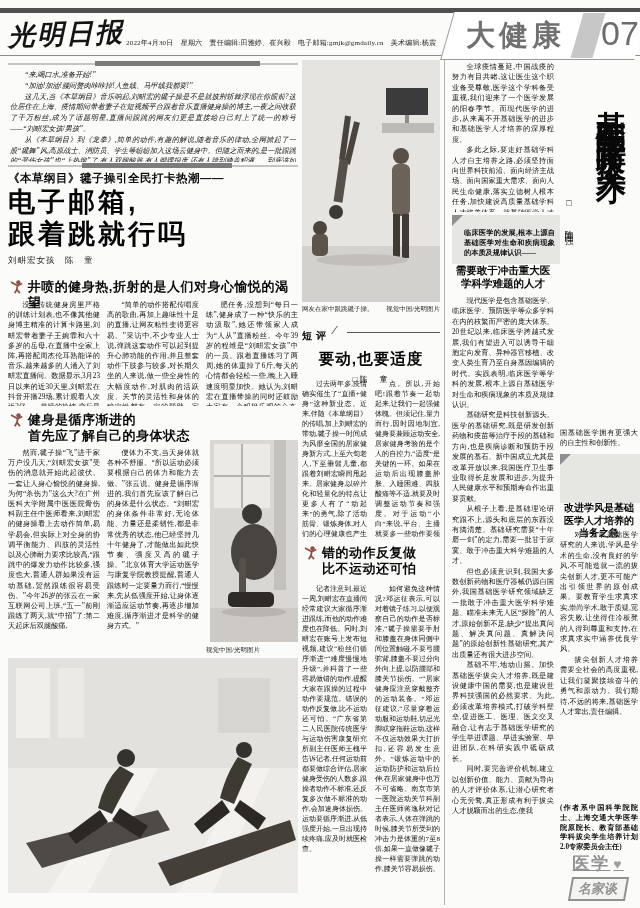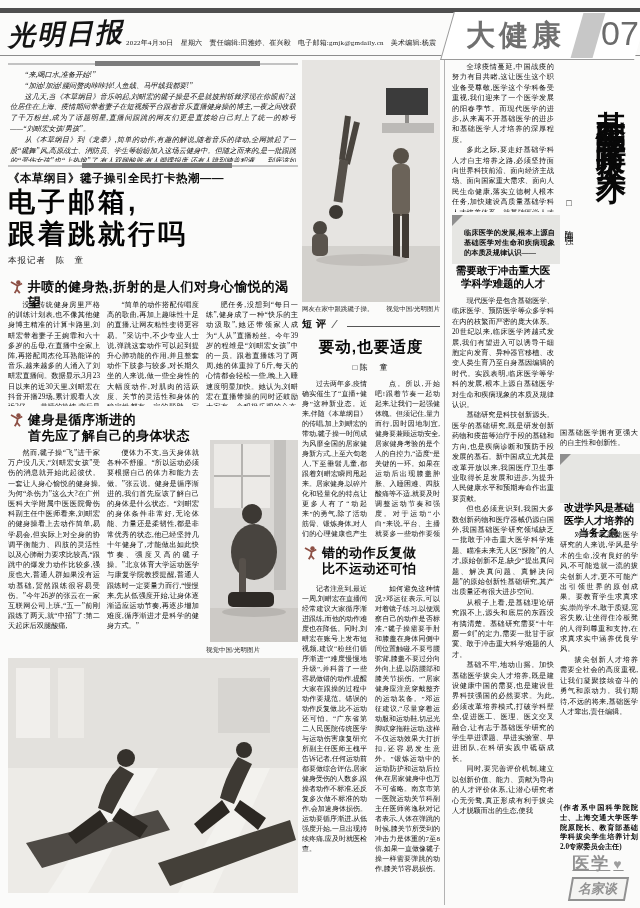--- a/index.html
+++ b/index.html
@@ -37,21 +37,21 @@
   .sechead .lines{line-height:16px;}
   .col{position:absolute;overflow:hidden;font-size:7.2px;line-height:10.2px;text-align:justify;}
   .col p{margin:0;text-indent:2em;}
   .ncol{font-size:7px;line-height:10px;}
   
   .photo{position:absolute;overflow:hidden;background:#d8d6d4;}
   .caption{font-size:6.5px;color:#2a2a2a;}
   
   .cmtab{display:flex;align-items:center;gap:4px;}
   .cmtab .lbl{font-family:"Liberation Sans","DejaVu Sans",sans-serif;font-weight:700;font-size:10px;
-              letter-spacing:4px;color:#0a0a0a;white-space:nowrap;}
+              letter-spacing:4px;color:#0a0a0a;white-space:nowrap;margin-top:12px;}
   .cmtab .ln{flex:1;height:1px;background:#555;margin-top:4px;}
   .cmtab .slant{width:8px;height:8px;border-left:1px solid #555;transform:skewX(-35deg);}
   .cmtitle{text-align:center;font-family:"Liberation Sans","DejaVu Sans",sans-serif;
            font-weight:900;font-size:15.5px;letter-spacing:1px;margin-top:6px;color:#050505;}
   .cmauthor{text-align:center;font-size:8px;letter-spacing:2px;margin-top:4px;color:#222;}
   
   .vtitle{left:590px;top:86px;writing-mode:vertical-rl;font-weight:900;font-size:30px;
           letter-spacing:7px;color:#080808;font-family:"Liberation Serif","DejaVu Serif",serif;}
   .vauthor{left:562px;top:198px;writing-mode:vertical-rl;font-size:9px;letter-spacing:3px;color:#111;}
   .quotebox{position:absolute;background:#e6e6e3;padding:5px 5px 4px 12px;overflow:hidden;}
@@ -91,21 +91,21 @@
     <p>“加油!加油!腰间赘肉咔咔掉!人鱼线、马甲线我都要!”</p>
     <p>这几天,当《本草纲目》音乐响起,刘畊宏的毽子操是不是就披荆斩棘浮现在你眼前?这位居住在上海、疫情期间带着妻子在短视频平台跟着音乐直播健身操的博主,一夜之间收获了千万粉丝,成为了话题明星,直播间跟跳的网友们更是直接给自己封上了统一的称号——“刘畊宏女孩/男孩”。</p>
     <p>从《本草纲目》到《龙拳》,简单的动作,有趣的解说,随着音乐的律动,全网掀起了一股“毽舞”风,高原战士、消防员、学生等纷纷加入这场云健身中。但随之而来的,是一批跟跳的“受伤女孩”也“上热搜”了,有人双腿酸胀,有人脚踝报废,还有人跳到膝盖积液……到底该如何科学健身?云健身要注意哪些问题?</p>
   </div>
   <div class="abs ibar" style="top:165px;"></div>
   <div class="abs ibarseg" style="left:82px;top:163px;width:150px;"></div>
 
   <div class="abs kicker">《本草纲目》毽子操引全民打卡热潮——</div>
   <div class="abs bigtitle" style="top:184px;">电子邮箱,</div>
   <div class="abs bigtitle" style="top:216px;">跟着跳就行吗</div>
-  <div class="abs byline">本报记者　陈　童</div>
+  <div class="abs byline">刘畊宏女孩　陈　童</div>
 
   <div class="abs sechead" style="left:8px;top:279px;width:290px;">
     <svg width="15" height="15" viewBox="0 0 20 20">
       <circle cx="14" cy="4.5" r="3" fill="#8d5045"></circle>
       <path d="M13 8 L12 14 M9 19 L12 14 M16 19 L12 14 M13 9 L4 4 M13 9 L19 6" stroke="#8d5045" stroke-width="2.4" fill="none"></path>
     </svg>
     <span class="lines">井喷的健身热,折射的是人们对身心愉悦的渴望</span>
   </div>
   <div class="col" style="left:8px;top:300px;width:92px;height:106px;">
       <p>没有传统健身房里严格的训练计划表,也不像其他健身博主精准的计算卡路里,刘畊宏带着妻子王婉霏和六十多岁的岳母,在直播中全家上阵,再搭配周杰伦耳熟能详的音乐,越来越多的人涌入了刘畊宏直播间。数据显示,3月23日以来的近30天里,刘畊宏在抖音开播29场,累计观看人次近2亿……井喷的热情,背后是人们锻炼需求的高涨。</p>
@@ -244,22 +244,22 @@
 
   <div class="quotebox" style="left:452px;top:215px;width:91px;height:40px;">
     <span class="fold"></span>
     <div class="qt">临床医学的发展,根本上源自基础医学对生命和疾病现象的本质及规律认识——</div>
   </div>
   <div class="subhead" style="left:452px;top:264px;width:102px;font-size:10.5px;line-height:13px;">需要敢于冲击重大医学科学难题的人才</div>
 
   <div class="col" style="left:452px;top:296px;width:102px;height:609px;font-size:7.2px;line-height:10.4px;">
     <p>现代医学是包含基础医学、临床医学、预防医学等众多学科在内的枝繁而严密的庞大体系。20世纪以来,临床医学跨越式发展,我们有望进入可以诱导干细胞定向发育、异种器官移植、改变人类生育乃至自身基因编辑的时代。实践表明,临床医学等学科的发展,根本上源自基础医学对生命和疾病现象的本质及规律认识。</p>
     <p>基础研究是科技创新源头。医学的基础研究,既是研发创新药物和疫苗等治疗手段的基础和方向,也是疾病诊断和预防手段发展的基石。新中国成立尤其是改革开放以来,我国医疗卫生事业取得长足发展和进步,为提升人民健康水平和预期寿命作出重要贡献。</p>
+    <p>从根子上看,是基础理论研究跟不上,源头和底层的东西没有搞清楚。基础研究需要“十年磨一剑”的定力,需要一批甘于寂寞、敢于冲击重大科学难题的人才。</p>
     <p>但也必须意识到,我国大多数创新药物和医疗器械仍源自国外,我国基础医学研究领域缺乏一批敢于冲击重大医学科学难题、瞄准未来无人区“探险”的人才,原始创新不足,缺少“提出真问题、解决真问题、真解决问题”的原始创新性基础研究,其产出质量还有很大进步空间。</p>
-    <p>从根子上看,是基础理论研究跟不上,源头和底层的东西没有搞清楚。基础研究需要“十年磨一剑”的定力,需要一批甘于寂寞、敢于冲击重大科学难题的人才。</p>
     <p>基础不牢,地动山摇。加快基础医学拔尖人才培养,既是建设健康中国的需要,也是建设世界科技强国的必然要求。为此,必须改革培养模式,打破学科壁垒,促进医工、医理、医文交叉融合,让有志于基础医学研究的学生早进课题、早进实验室、早进团队,在科研实践中砥砺成长。</p>
     <p>同时,要完善评价机制,建立以创新价值、能力、贡献为导向的人才评价体系,让潜心研究者心无旁骛,真正形成有利于拔尖人才脱颖而出的生态,使我</p>
   </div>
 
   <div class="col" style="left:560px;top:428px;width:78px;height:24px;font-size:7.2px;line-height:10.4px;">
       <p style="text-indent:0;">国基础医学拥有更强大的自主性和创新性。</p>
     </div>
 
   <div class="quotebox" style="left:560px;top:454px;width:67px;height:40px;">
     <span class="fold"></span>

